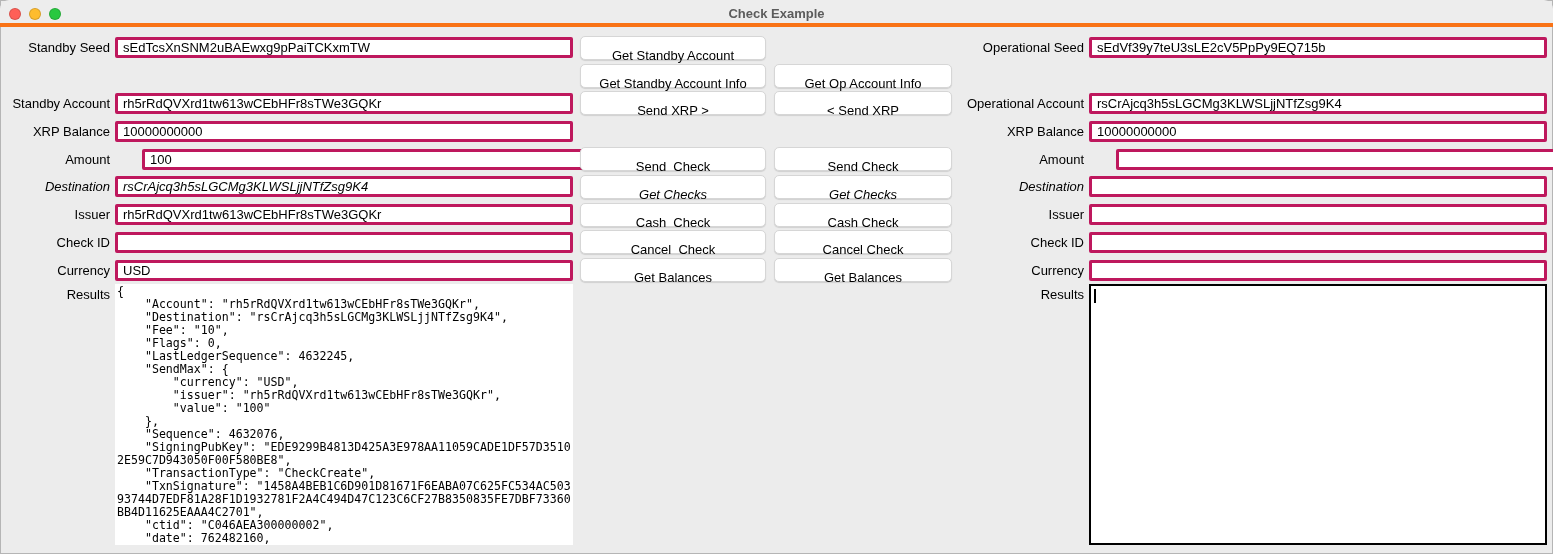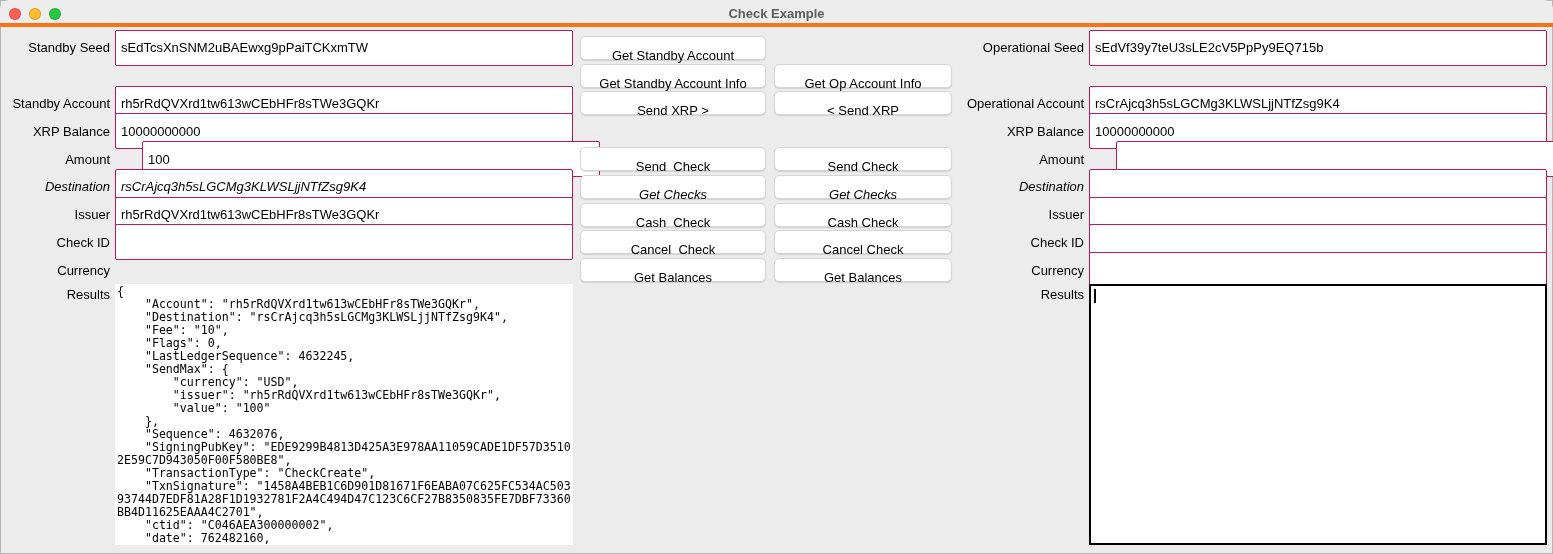--- a/index.html
+++ b/index.html
@@ -46,25 +46,25 @@
   .lbl {
     align-self: center;
     text-align: right;
     font-size: 13px;
     color: #000;
     white-space: nowrap;
   }
   .lbl.top { align-self: start; padding-top: 3px; }
   .field {
     align-self: center;
-    height: 36px;
+    height: 21px;
     margin-left: 5px;
     width: calc(100% - 5px);
     background: #fff;
-    border: 1px solid #be185d;
+    border: 3px solid #be185d;
     border-radius: 2px;
     font-family: "Liberation Sans", sans-serif;
     font-size: 13px;
     color: #000;
     padding: 0 5px;
     outline: none;
   }
   .btn {
     align-self: center;
     height: 22px;
@@ -169,20 +169,21 @@
     <input class="field c6 r7" type="text" value="" style="">
 
     <div class="lbl c1 r8">Check ID</div>
     <input class="field c2 r8" type="text" value="" style="">
     <button class="btn col3 c3 r8">Cancel  Check</button>
     <button class="btn col4 c4 r8">Cancel Check</button>
     <div class="lbl c5 r8">Check ID</div>
     <input class="field c6 r8" type="text" value="" style="">
 
     <div class="lbl c1 r9">Currency</div>
+    <input class="field c2 r9" type="text" value="USD" style="">
     <button class="btn col3 c3 r9">Get Balances</button>
     <button class="btn col4 c4 r9">Get Balances</button>
     <div class="lbl c5 r9">Currency</div>
     <input class="field c6 r9" type="text" value="" style="">
 
     <div class="lbl top c1 r10">Results</div>
     <div class="results c2 r10">
       <pre>{
     "Account": "rh5rRdQVXrd1tw613wCEbHFr8sTWe3GQKr",
     "Destination": "rsCrAjcq3h5sLGCMg3KLWSLjjNTfZsg9K4",

